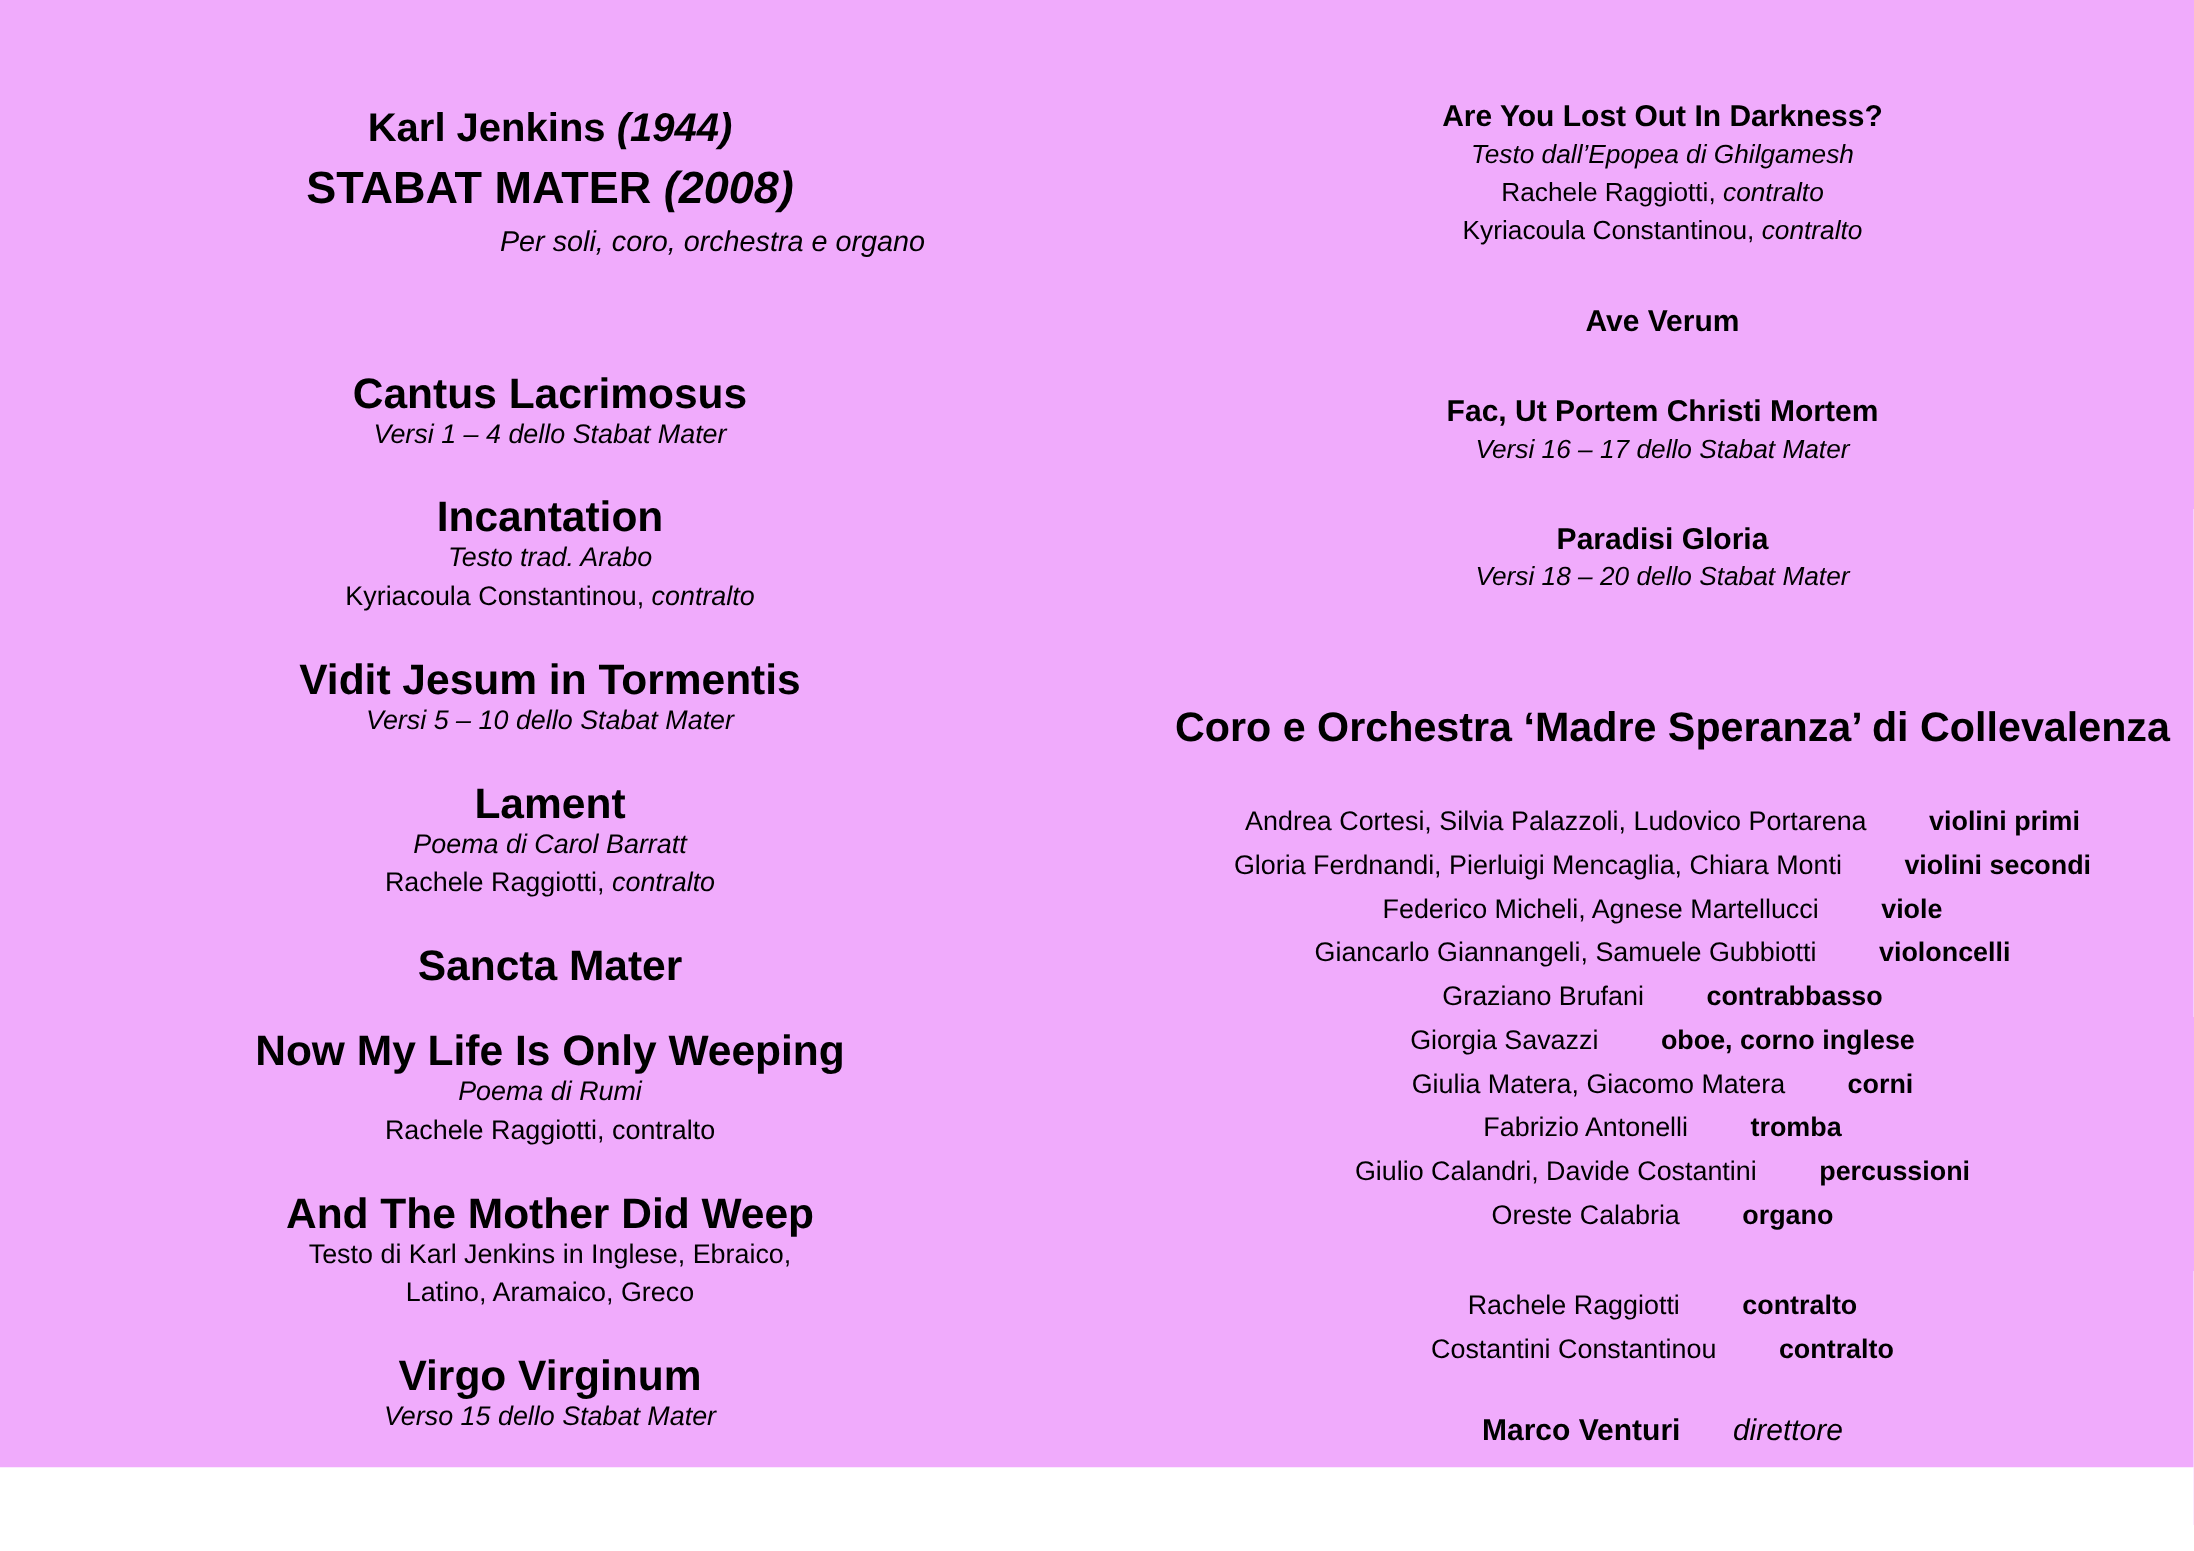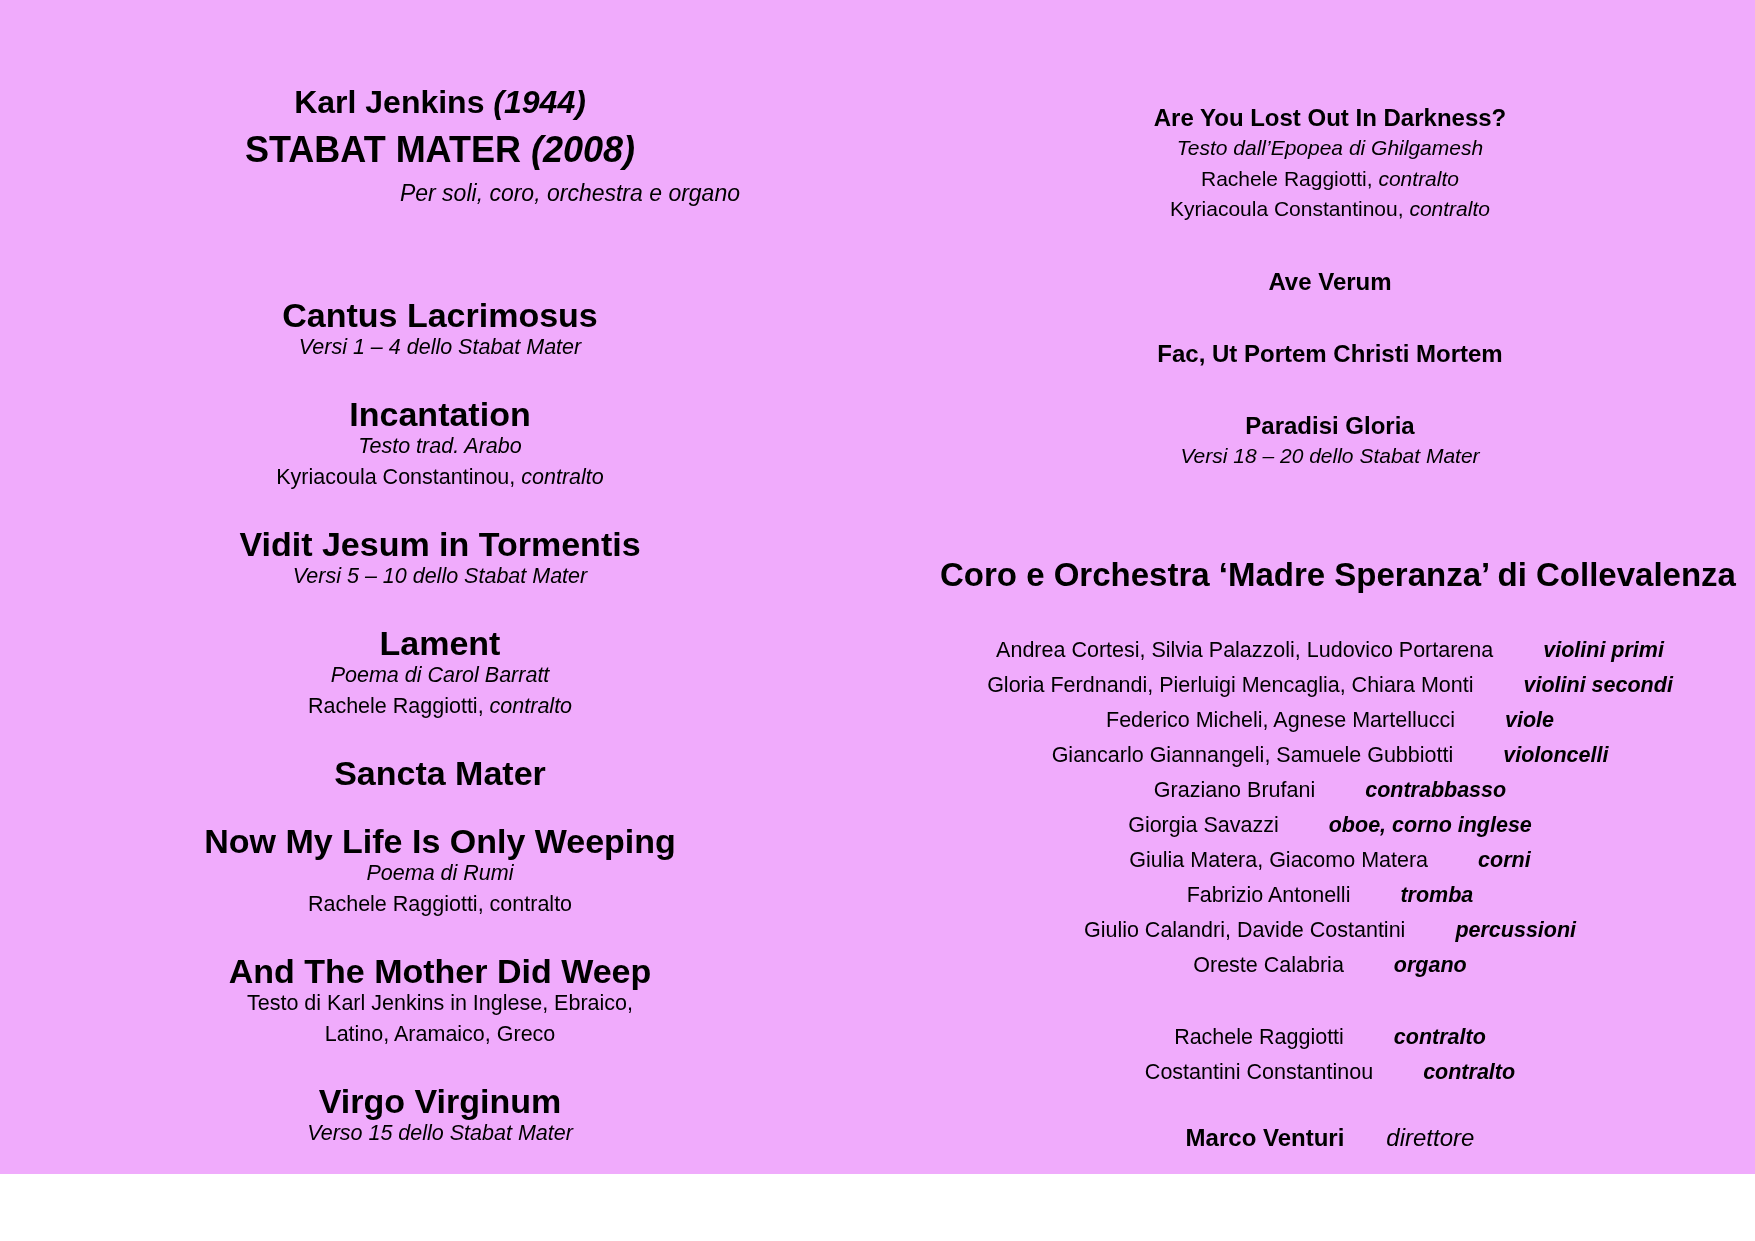--- a/index.html
+++ b/index.html
@@ -17,34 +17,34 @@
   .composer-line { font-size:32px; line-height:46px; font-weight:bold; white-space:nowrap; }
   .work-line     { font-size:36px; line-height:49px; font-weight:bold; white-space:nowrap; }
   .subtitle-line { font-size:23px; line-height:39px; font-style:italic; white-space:nowrap;text-align:right; }
 
   
   #movements-left { margin-top:85px; }
   .movement { margin-bottom:34px; }
   .movement-title { font-size:34px; line-height:34px; font-weight:bold; white-space:nowrap; }
   .movement-line  { font-size:21.5px; line-height:31px; white-space:nowrap; }
 
-  #movements-right { margin-top:102px; }
+  #movements-right { margin-top:78px; }
   .movements-right .movement { margin-bottom:41px; }
   .movements-right .movement-title { font-size:24px; line-height:31px; }
   .movements-right .movement-line  { font-size:21px; line-height:30.5px; }
 
   
   .ensemble-heading {
     margin:83px 0 0 0; font-size:33px; line-height:42px;
     font-weight:bold; white-space:nowrap;
   }
   .performers { margin-top:37px; }
   .perf-line { font-size:21.5px; line-height:35px; white-space:nowrap; }
   .perf-gap  { display:inline-block; width:50px; }
-  .perf-role { font-weight:bold; font-style:italic; }
+  .perf-role { font-weight:bold; }
   .soloists  { margin-top:37px; }
 
   .conductor-line { margin-top:31px; font-size:24px; line-height:33px; white-space:nowrap; }
   .conductor-name { font-weight:bold; }
   .conductor-gap  { display:inline-block; width:42px; }
   .conductor-role { font-style:italic; }
 
   
   .s-r  { font-style:normal; font-weight:normal; }
   .s-i  { font-style:italic; }
@@ -107,20 +107,21 @@
           <div class="movement-title">Are You Lost Out In Darkness?</div>
           <div class="movement-line"><span class="s-i">Testo dall’Epopea di Ghilgamesh</span></div>
           <div class="movement-line"><span class="s-r">Rachele Raggiotti, </span><span class="s-i">contralto</span></div>
           <div class="movement-line"><span class="s-r">Kyriacoula Constantinou, </span><span class="s-i">contralto</span></div>
         </div>
         <div class="movement">
           <div class="movement-title">Ave Verum</div>
         </div>
         <div class="movement">
           <div class="movement-title">Fac, Ut Portem Christi Mortem</div>
+          <div class="movement-line"><span class="s-i">Versi 16 – 17 dello Stabat Mater</span></div>
         </div>
         <div class="movement">
           <div class="movement-title">Paradisi Gloria</div>
           <div class="movement-line"><span class="s-i">Versi 18 – 20 dello Stabat Mater</span></div>
         </div>
       </div>
 
     <h2 class="ensemble-heading">Coro e Orchestra ‘Madre Speranza’ di Collevalenza</h2>
 
     <div class="performers" id="players-list">

